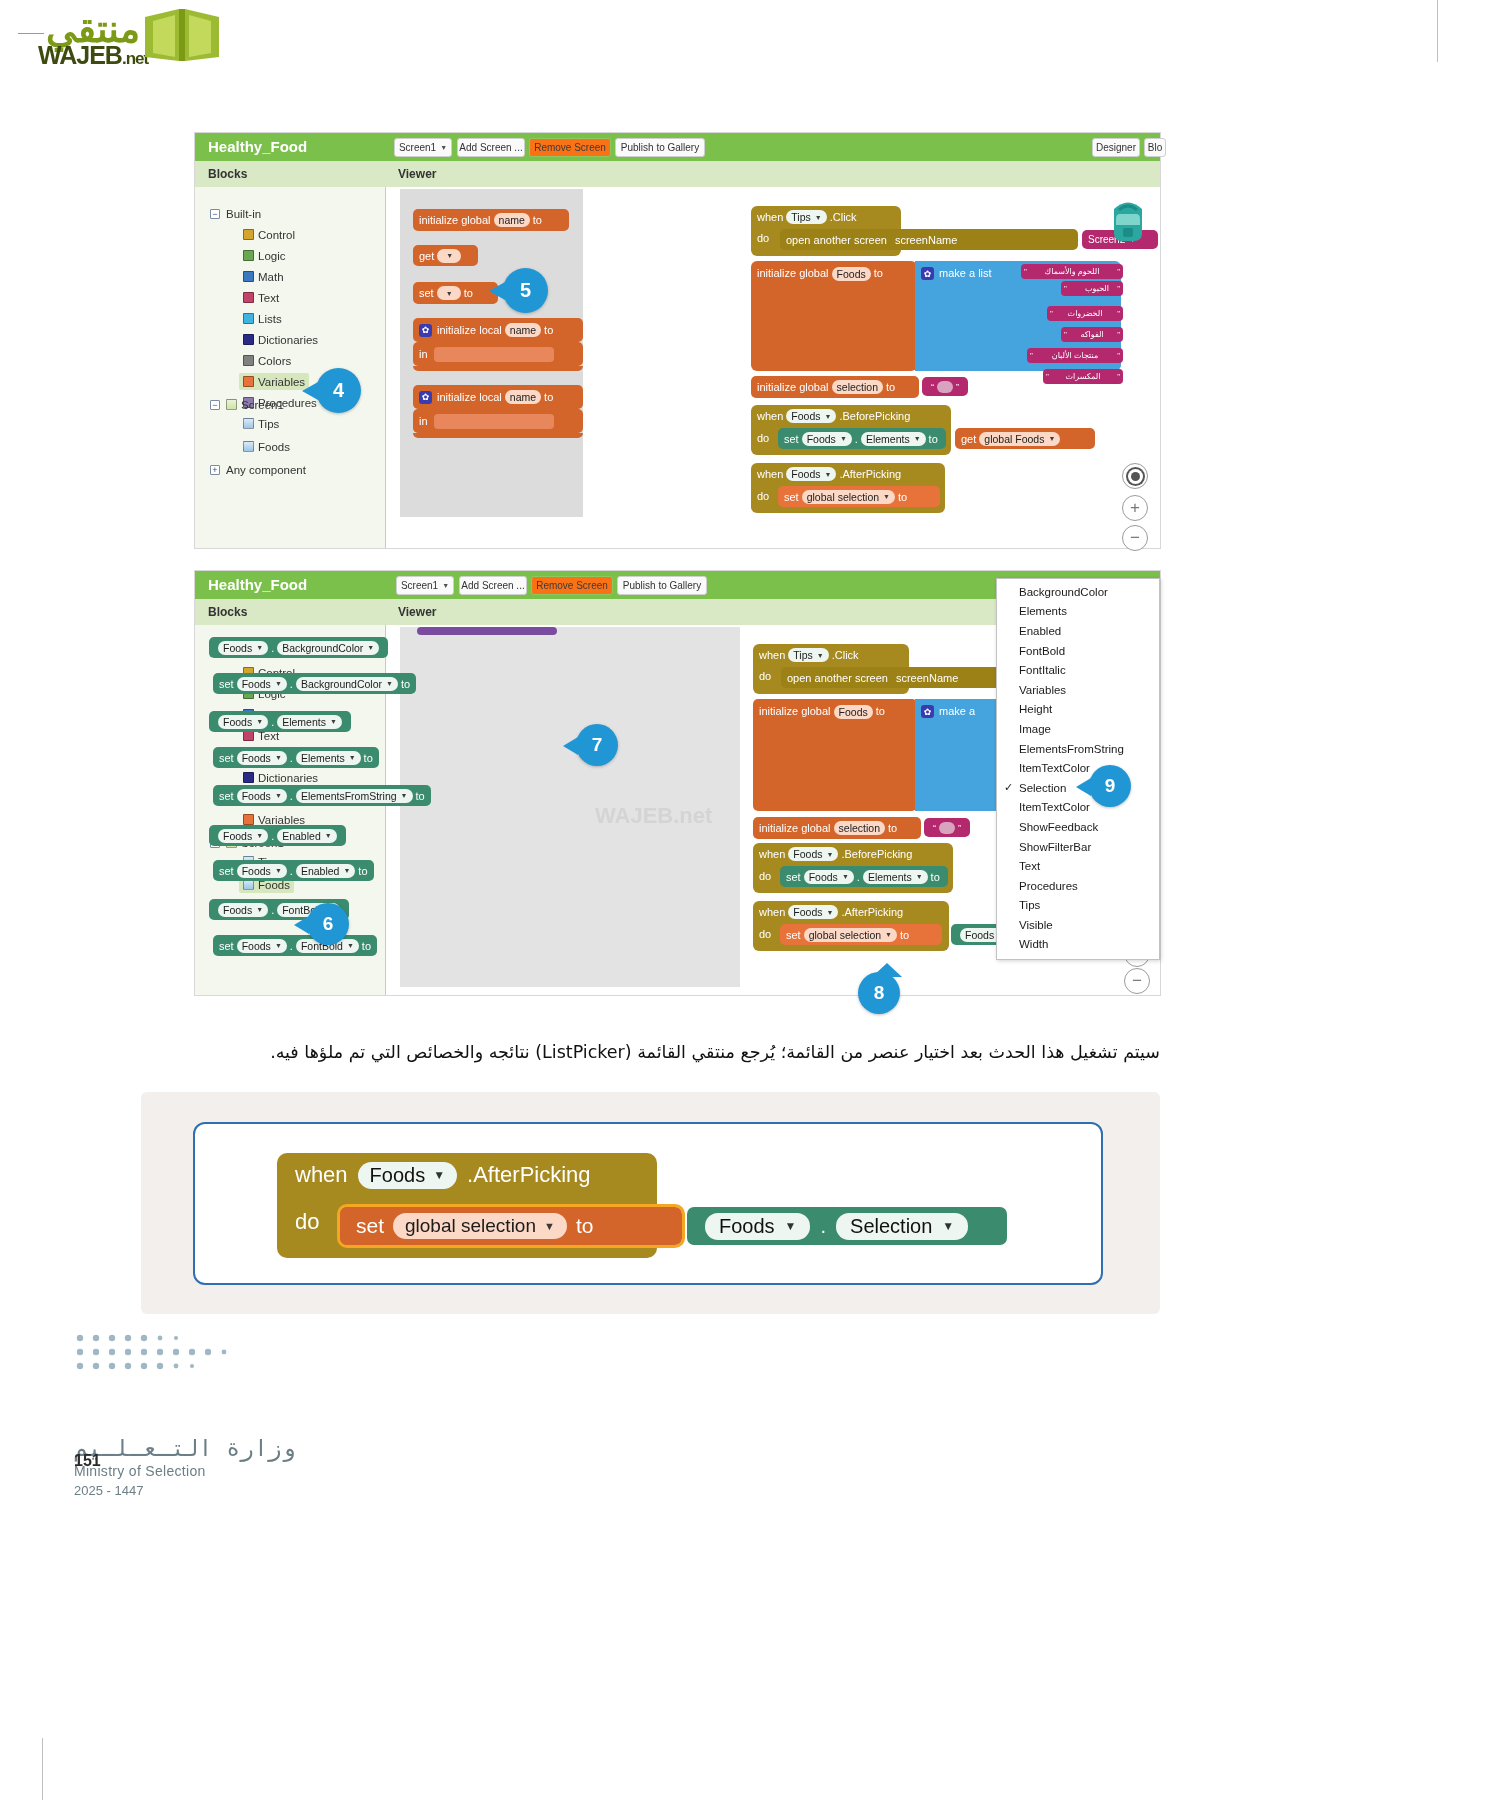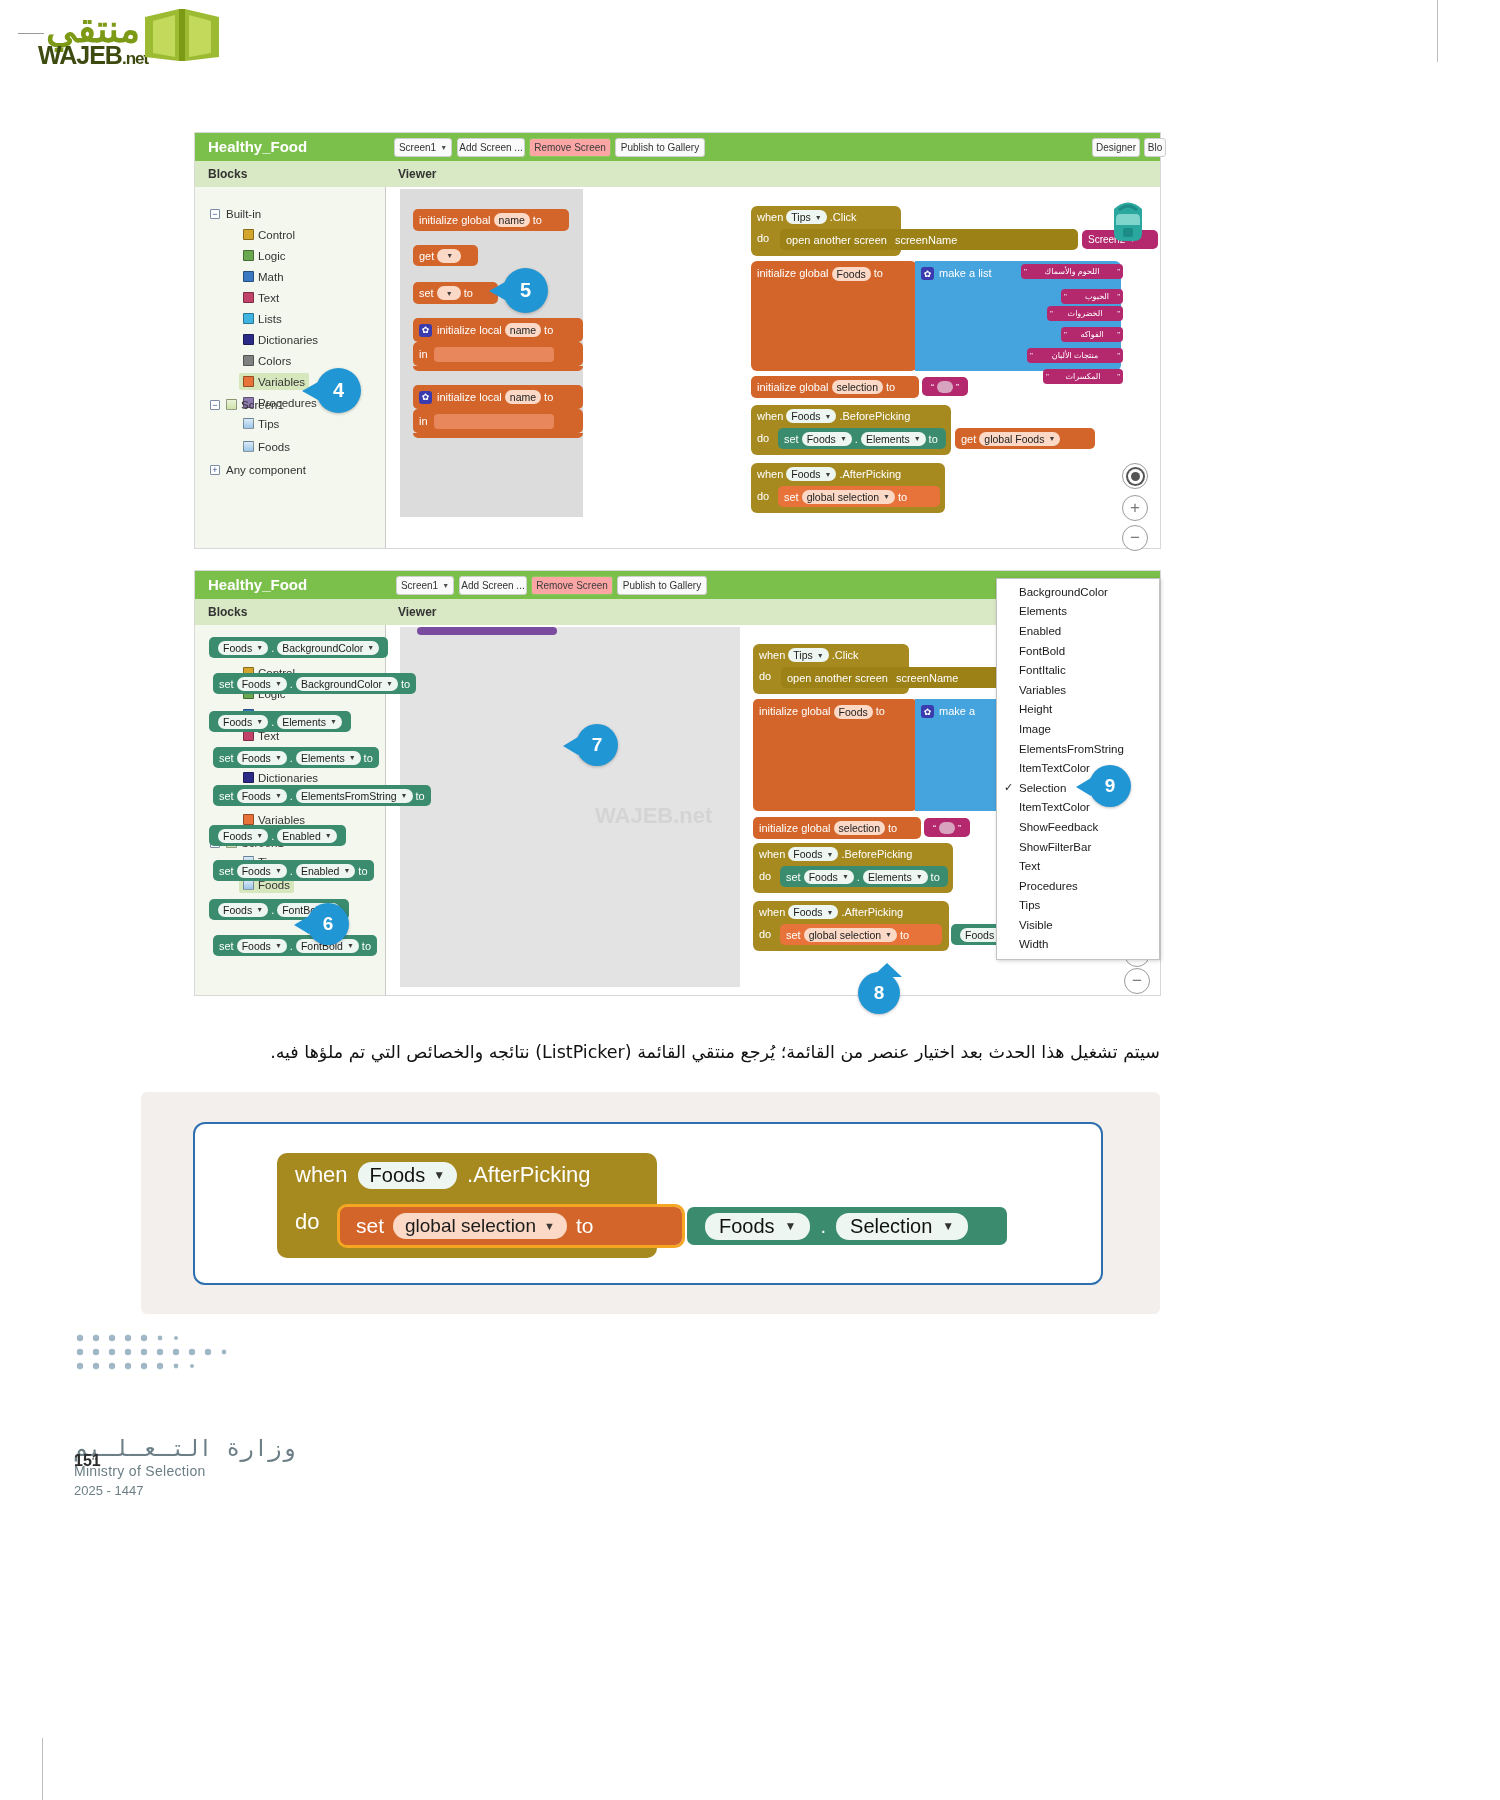--- a/index.html
+++ b/index.html
@@ -22,21 +22,21 @@
   .logo-en small { font-size:17px; }
   .logo-book { position:absolute; left:125px; top:2px; width:78px; height:58px; }
   .logo-rule { position:absolute; left:0; top:28px; width:26px; height:1px; background:#9a9a9a; }
 
   
   .ai-panel { position:absolute; background:#ffffff; box-shadow:0 0 0 1px #d8d8d8; }
   .ai-titlebar { position:absolute; left:0; top:0; right:0; height:28px; background:#7cc04c; }
   .ai-projname { position:absolute; left:13px; top:5px; font-size:15px; font-weight:bold; color:#ffffff; }
   .ai-btn { position:absolute; top:5px; height:19px; background:#fafafa; border:1px solid #cfcfcf; border-radius:3px;
             font-size:10px; color:#333; display:flex; align-items:center; justify-content:center; padding:0 5px; white-space:nowrap; }
-  .ai-btn.ghost { background:#fca5a5; border-color:#8dc85f; color:#3b3b3b; }
+  .ai-btn.ghost { background:#f97316; border-color:#8dc85f; color:#3b3b3b; }
   .ai-subbar { position:absolute; left:0; right:0; height:26px; background:#d9e9c5; }
   .ai-subbar .lbl { position:absolute; top:6px; font-size:12px; font-weight:bold; color:#333; }
   .ai-left { position:absolute; background:#f4f7ee; border-right:1px solid #c9c9c9; }
   .ai-viewer { position:absolute; background:#ffffff; }
   .ai-canvas-grey { position:absolute; background:#dcdcdc; }
 
   
   .tree { position:absolute; font-size:11.5px; color:#333; }
   .tree-row { position:absolute; display:flex; align-items:center; height:17px; white-space:nowrap; }
   .tree-toggle { width:10px; height:10px; border:1px solid #7b8aa5; color:#33518d; font-size:9px; line-height:8px;
@@ -288,21 +288,21 @@
   </div>
   <div class="blk blue" style="left:720px; top:128px; width:206px; height:110px; align-items:flex-start; padding-top:6px; border-radius:0 6px 6px 0;">
     <span class="gear">✿</span>
 
     <span>make a list</span>
   </div>
   <div id="p1-arabic-list">
       <div class="ar-blk" style="left: 826px; top: 131px; width: 102px;">
         <span>اللحوم والأسماك</span>
       </div>
-      <div class="ar-blk" style="left: 866px; top: 156px; width: 62px; padding-left: 20px;">
+      <div class="ar-blk" style="left: 866px; top: 148px; width: 62px; padding-left: 20px;">
         <span>الحبوب</span>
       </div>
       <div class="ar-blk" style="left: 852px; top: 173px; width: 76px;">
         <span>الخضروات</span>
       </div>
       <div class="ar-blk" style="left: 866px; top: 194px; width: 62px;">
         <span>الفواكه</span>
       </div>
       <div class="ar-blk" style="left: 832px; top: 215px; width: 96px;">
         <span>منتجات الألبان</span>

